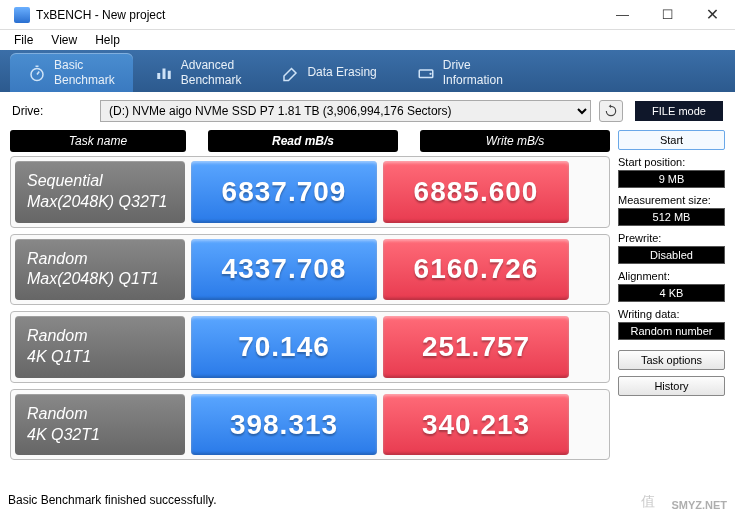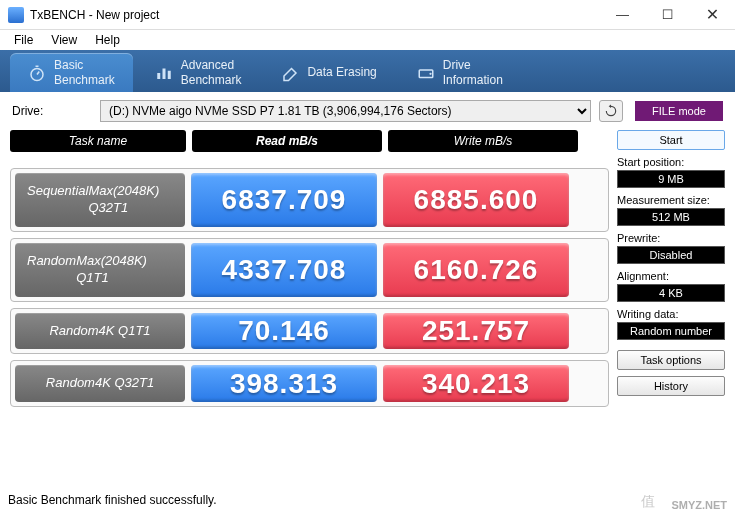--- a/index.html
+++ b/index.html
@@ -1,50 +1,50 @@
 <!DOCTYPE html>
 <html><head>
 <meta charset="utf-8">
 <style>
 * { margin: 0; padding: 0; box-sizing: border-box; font-family: "Segoe UI", Tahoma, sans-serif; }
 body { background: #fff; width: 735px; height: 515px; overflow: hidden; position: relative; }
 
-.titlebar { height: 30px; display: flex; align-items: center; padding-left: 8px; border-bottom: 1px solid #ddd; }
+.titlebar { height: 30px; display: flex; align-items: center; padding-left: 14px; border-bottom: 1px solid #ddd; }
 .titlebar .icon-app { width: 16px; height: 16px; margin-right: 6px; background: linear-gradient(#6bb0ff,#2a6fd0); border-radius: 2px; }
 .titlebar .title { font-size: 12px; flex: 1; }
 .titlebar .win-btn { width: 45px; height: 30px; display: flex; align-items: center; justify-content: center; font-size: 13px; color: #333; }
 .titlebar .win-btn.close { font-size: 16px; }
 
 .menubar { height: 20px; display: flex; align-items: center; padding-left: 6px; gap: 2px; font-size: 12px; }
 .menubar span { padding: 2px 8px; }
 
 .tabbar { height: 42px; background: linear-gradient(#3b6fa8,#2c5a8e); display: flex; align-items: stretch; padding: 3px 10px 0 10px; gap: 4px; }
 .tab { display: flex; align-items: center; gap: 8px; padding: 0 18px; color: #e8f0f8; font-size: 12px; line-height: 1.2; cursor: pointer; border-radius: 6px 6px 0 0; }
 .tab.active { background: linear-gradient(#4a8dd0,#3a7ac0); box-shadow: inset 0 1px 0 rgba(255,255,255,.3); }
 .tab .ticon { width: 18px; height: 18px; display: flex; align-items: center; justify-content: center; }
 .tab .ticon svg { width: 18px; height: 18px; fill: #cfe3f7; }
 
 .drive-row { display: flex; align-items: center; padding: 8px 12px; gap: 8px; font-size: 12px; }
 .drive-row .lbl { width: 80px; }
 .drive-row select { flex: 1; height: 22px; font-size: 12px; padding: 0 4px; border: 1px solid #aaa; }
 .drive-row .reload { width: 24px; height: 22px; border: 1px solid #aaa; border-radius: 3px; display: flex; align-items: center; justify-content: center; background: #f0f0f0; }
-.drive-row .filemode { width: 88px; height: 20px; background: #701a75; color: #fff; font-size: 11px; display: flex; align-items: center; justify-content: center; margin-left: 4px; }
+.drive-row .filemode { width: 88px; height: 20px; background: #0f172a; color: #fff; font-size: 11px; display: flex; align-items: center; justify-content: center; margin-left: 4px; }
 
 .main { display: flex; padding: 0 10px; gap: 8px; }
 .left { flex: 1; }
 .right { width: 108px; display: flex; flex-direction: column; gap: 2px; font-size: 11px; }
 
-.headers { display: flex; gap: 6px; margin-bottom: 16px; }
+.headers { display: flex; gap: 22px; margin-bottom: 4px; }
 .headers .hcell { background: #000; color: #fff; font-size: 12px; font-style: italic; text-align: center; padding: 4px 0; border-radius: 3px; }
 .headers .h1 { width: 176px; }
 .headers .h2 { width: 190px; font-weight: bold; }
 .headers .h3 { width: 190px; }
 
 .row { display: flex; gap: 6px; margin-bottom: 6px; border: 1px solid #bbb; border-radius: 4px; padding: 4px; background: #fafafa; }
-.task { width: 170px; background: linear-gradient(#888,#666); color: #fff; border-radius: 4px; padding: 10px 12px; font-size: 13px; font-style: italic; line-height: 1.3; display: flex; flex-direction: row; justify-content: center; box-shadow: inset 0 1px 0 rgba(255,255,255,.2); }
+.task { width: 170px; background: linear-gradient(#888,#666); color: #fff; border-radius: 4px; padding: 10px 12px; font-size: 16px; font-style: italic; line-height: 1.3; display: flex; flex-direction: column; justify-content: center; box-shadow: inset 0 1px 0 rgba(255,255,255,.2); }
 .val { width: 186px; border-radius: 4px; display: flex; align-items: center; justify-content: center; font-family: "Arial Black", Arial, sans-serif; font-weight: 900; font-size: 28px; letter-spacing: 1px; color: #fff; text-shadow: 0 2px 2px rgba(0,0,0,.3); box-shadow: inset 0 2px 3px rgba(255,255,255,.4), inset 0 -2px 3px rgba(0,0,0,.2); }
 .val.read { background: linear-gradient(#5aa6ff,#2a7ae8); }
 .val.write { background: linear-gradient(#ff6b78,#e83b50); }
 
 .right .btn { border: 1px solid #888; background: linear-gradient(#fdfdfd,#e6e6e6); text-align: center; padding: 3px 0; border-radius: 2px; cursor: pointer; font-size: 11px; }
 .right .btn.start { border: 1px solid #6aa8e8; background: #f4faff; color: #000; }
 .right .lbl { font-size: 11px; margin-top: 4px; }
 .right .blackbox { background: #000; color: #fff; text-align: center; padding: 2px 0; font-size: 11px; border: 1px solid #555; }
 
 .status { position: absolute; bottom: 8px; left: 8px; font-size: 12px; }

